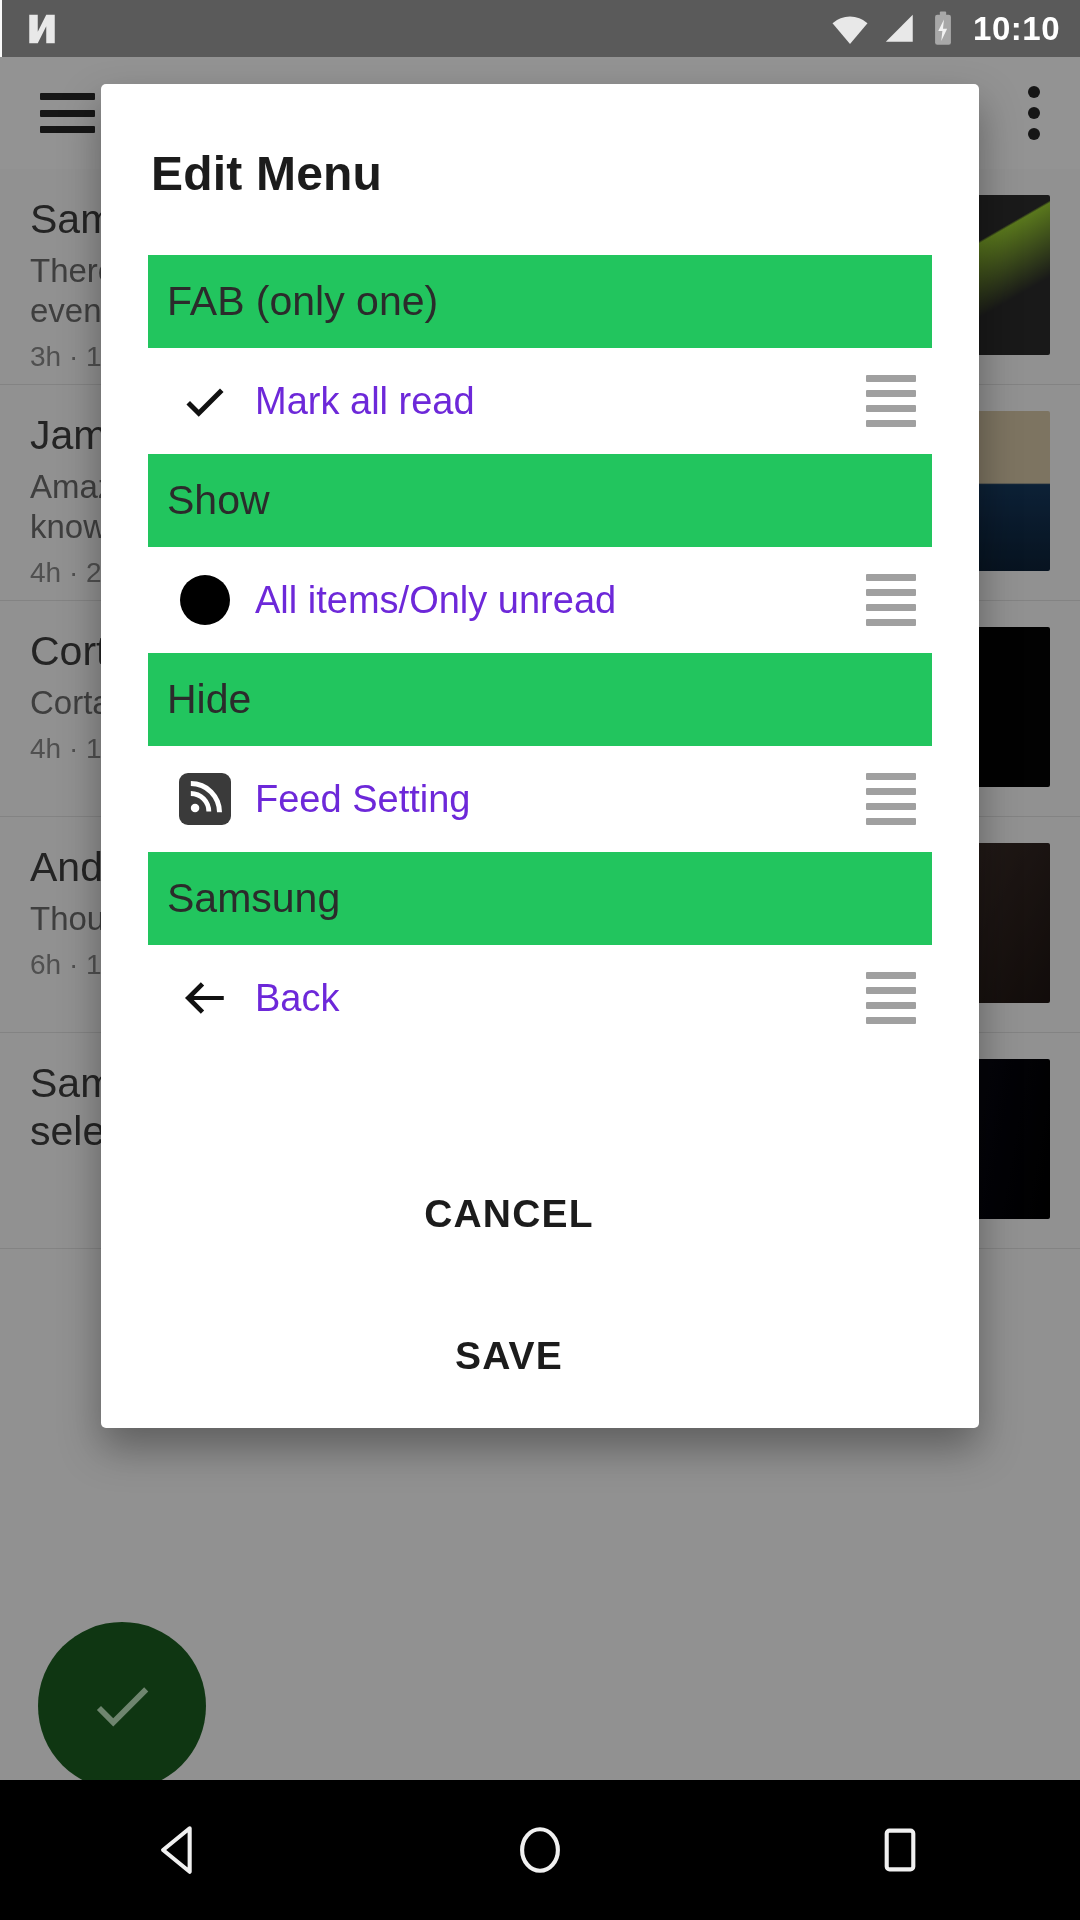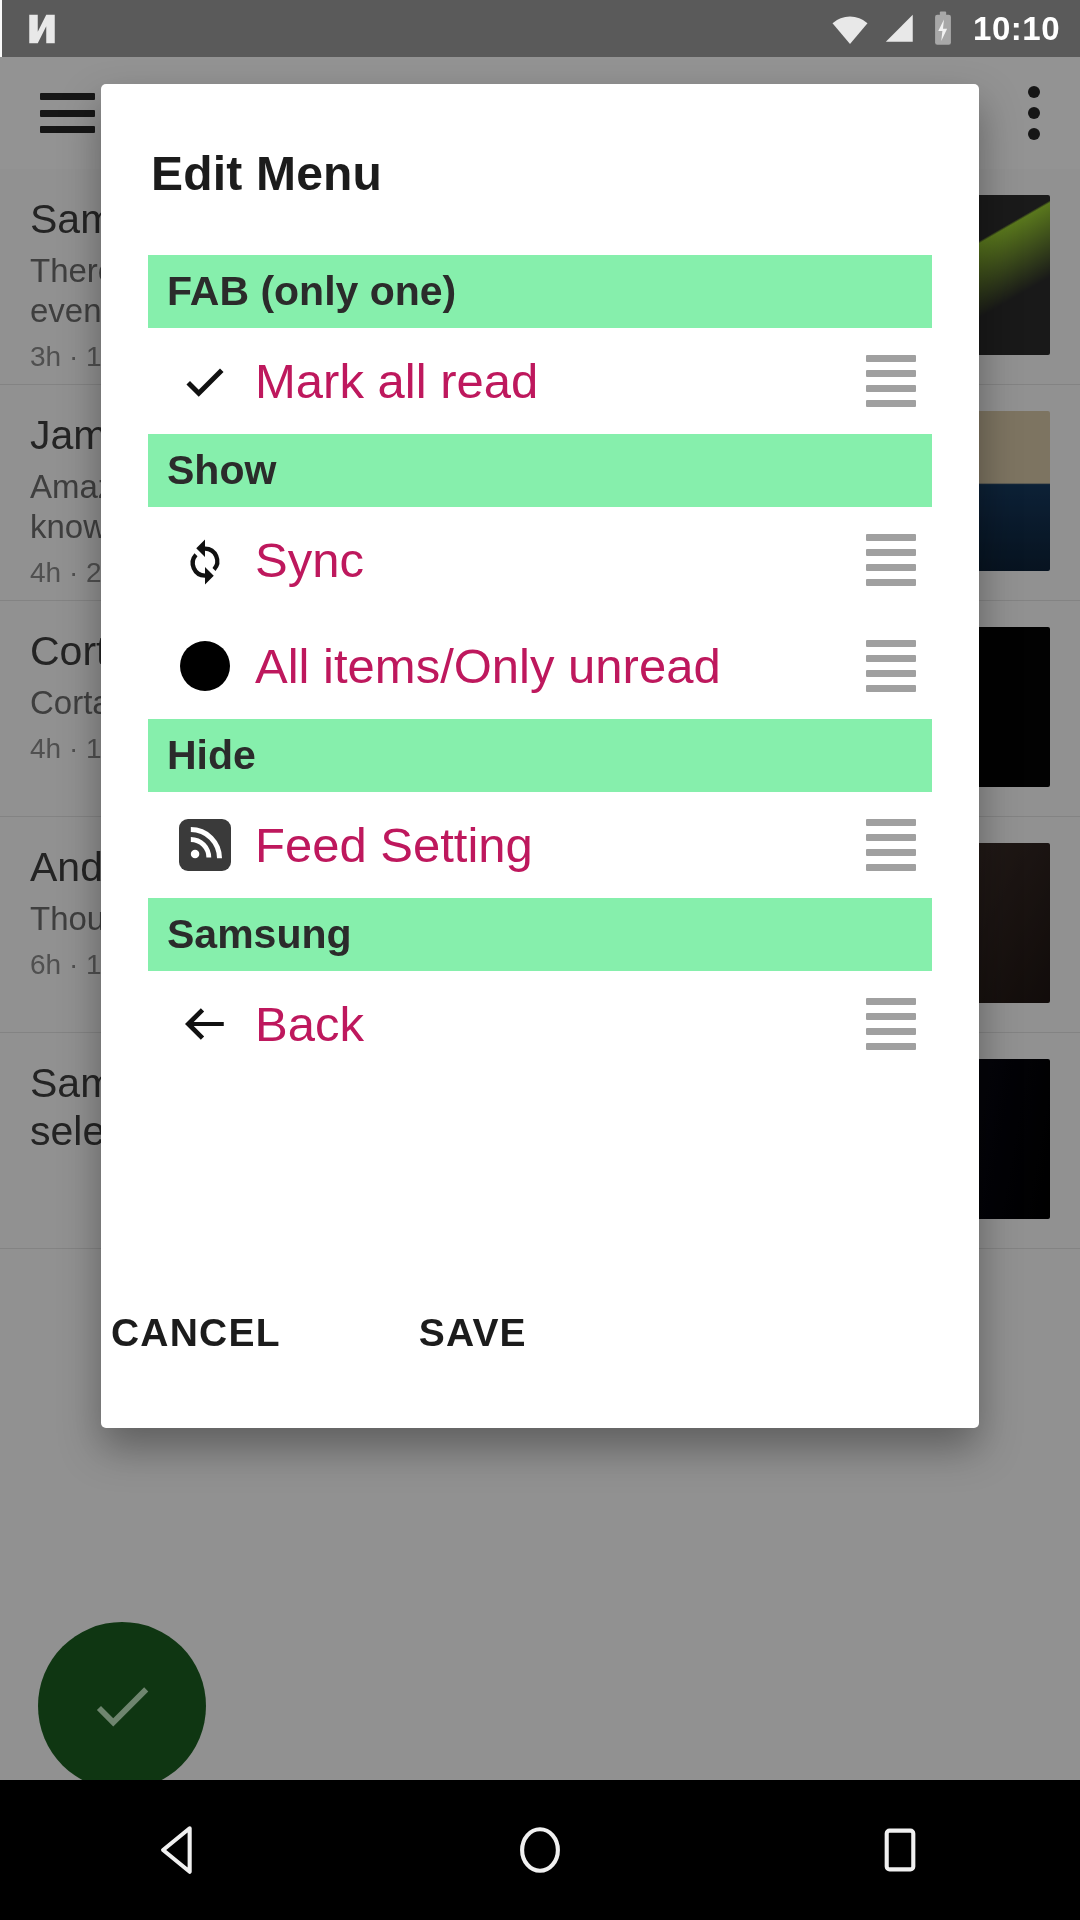--- a/index.html
+++ b/index.html
@@ -69,39 +69,39 @@
     box-shadow:0 20px 40px rgba(0,0,0,.35);
     display:flex; flex-direction:column;
   }
   .dlg-title {
     font-size:48px; font-weight:bold; color:#1c1c1c;
     padding:62px 50px 0 50px; letter-spacing:.2px;
   }
   .dlg-body { flex:1; padding-top:54px; overflow:hidden; }
 
   .section-header {
-    background:#86efac; height:73px; display:flex; align-items:center;
+    background:#22c55e; height:93px; display:flex; align-items:center;
     margin:0 47px; padding-left:19px;
-    font-size:41px; color:#2b2b2b; font-weight:700;
+    font-size:41px; color:#2b2b2b; font-weight:400;
   }
 
   .menu-row {
     height:106px; display:flex; align-items:center;
     margin:0 47px; padding-left:19px; padding-right:10px;
   }
   .row-icon { width:76px; flex:none; display:flex; align-items:center; justify-content:center; }
   .row-icon svg { width:50px; height:50px; }
-  .row-label { font-size:49px; color:#be185d; margin-left:12px; white-space:nowrap; }
+  .row-label { font-size:38px; color:#6d28d9; margin-left:12px; white-space:nowrap; }
   .row-handle { margin-left:auto; width:56px; display:flex; flex-direction:column;
     gap:8px; padding-right:6px; }
   .row-handle i { display:block; height:7px; background:#a0a0a0; border-radius:1px; }
 
   .dlg-actions {
-    display:flex; align-items:center;
-    gap:118px; padding:0 62px 40px 0; height:150px;
+    display:flex; justify-content:flex-end; align-items:center;
+    gap:78px; padding:0 62px 40px 0; height:150px;flex-direction:column;
   }
   .dlg-actions button {
     background:none; border:none; font-family:inherit;
     font-size:39px; font-weight:bold; color:#1c1c1c;
     letter-spacing:1.2px; cursor:pointer; padding:10px;
   }
 
   .rss-badge { width:52px; height:52px; border-radius:9px; background:#3a3a3a;
     display:flex; align-items:flex-end; justify-content:flex-start; padding:9px; }
   .dot-icon { width:50px; height:50px; border-radius:50%; background:#000; }
@@ -212,35 +212,20 @@
           <i></i>
           <i></i>
           <i></i>
           <i></i>
         </span>
     </div>
 
     <div class="section-header">Show</div>
     <div class="menu-row">
       <span class="row-icon">
-        <svg viewBox="0 0 24 24">
-          <path d="M12 5.5V2.2L7.8 6.4 12 10.6V7.5a5 5 0 0 1 3.6 8.3l1.45 1.45A7 7 0 0 0 12 5.5z" fill="#111"></path>
-          <path d="M12 18.5a5 5 0 0 1-3.6-8.3L6.95 8.75A7 7 0 0 0 12 20.5v3.3l4.2-4.2-4.2-4.2z" fill="#111"></path>
-        </svg>
-      </span>
-      <span class="row-label">Sync</span>
-      <span class="row-handle">
-          <i></i>
-          <i></i>
-          <i></i>
-          <i></i>
-        </span>
-    </div>
-    <div class="menu-row">
-      <span class="row-icon">
         <span class="dot-icon"></span>
       </span>
       <span class="row-label">All items/Only unread</span>
       <span class="row-handle">
           <i></i>
           <i></i>
           <i></i>
           <i></i>
         </span>
     </div>

